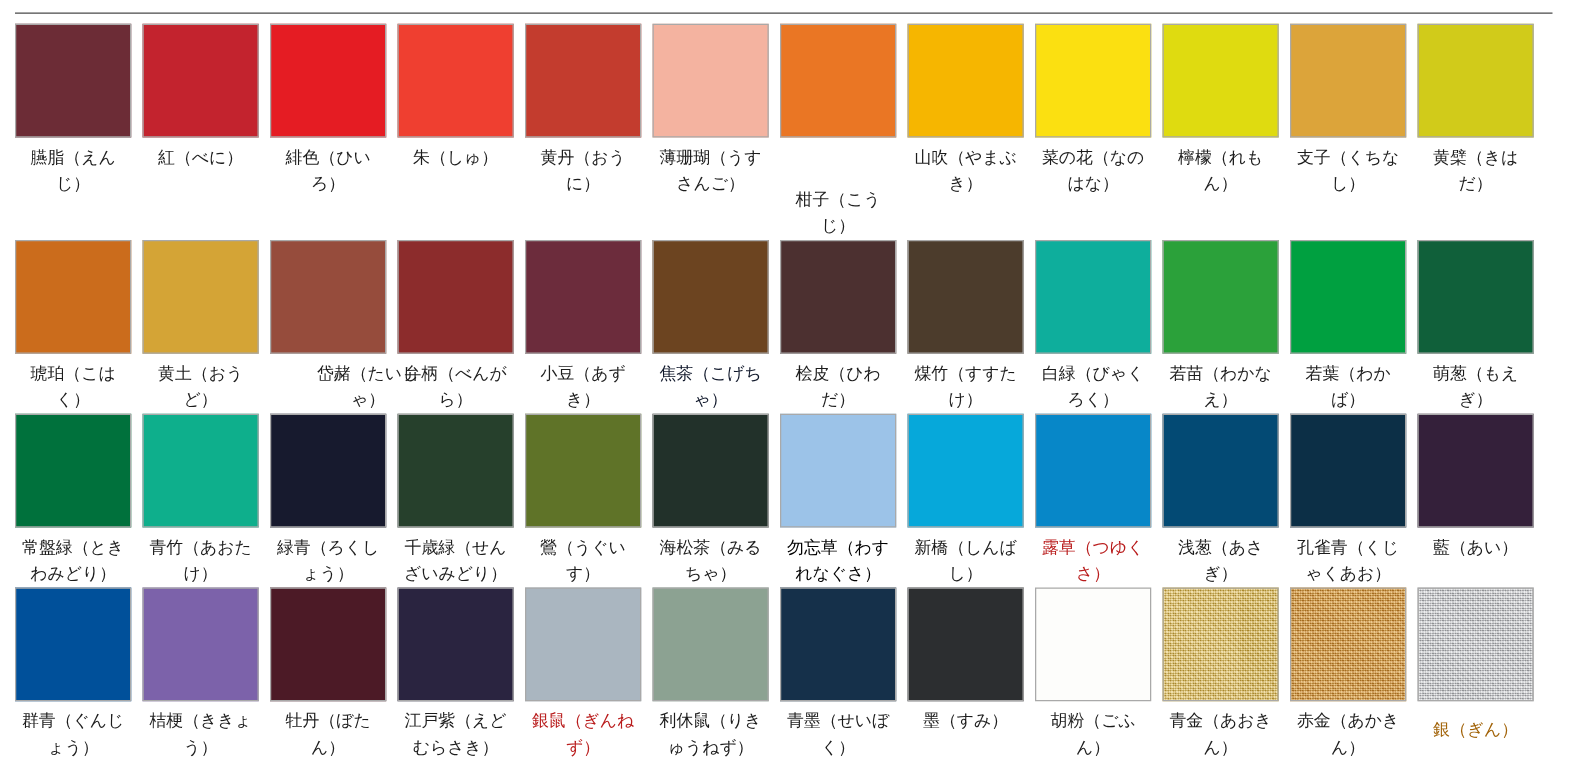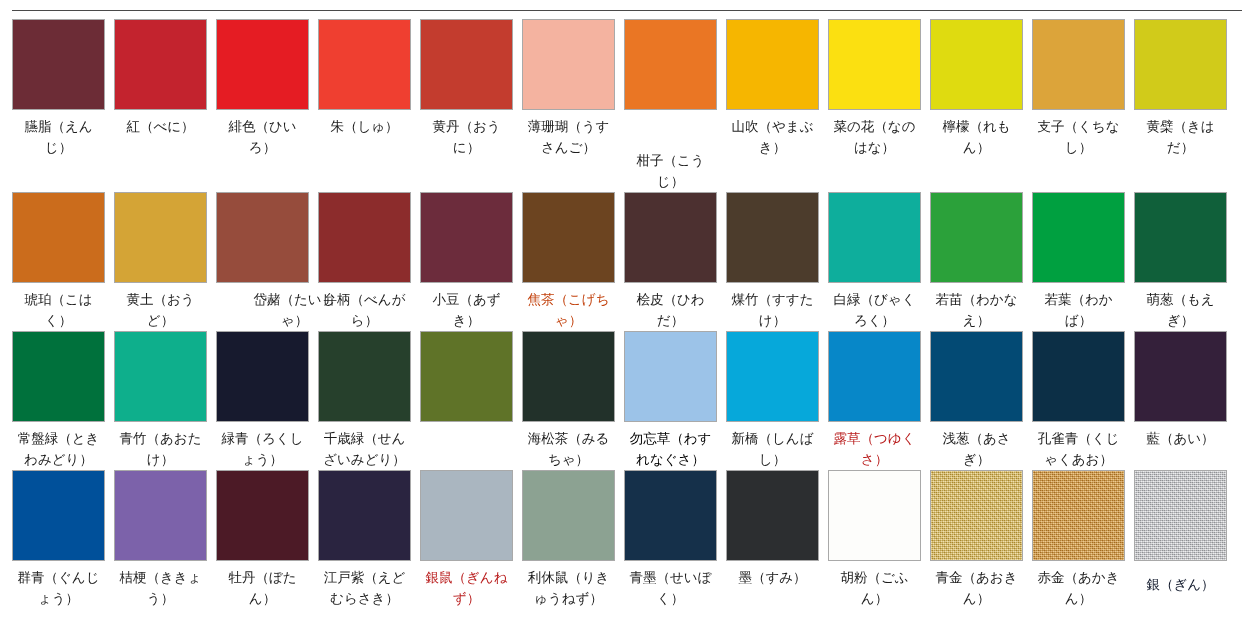--- a/index.html
+++ b/index.html
@@ -200,21 +200,21 @@
       <div class="swatch-cell">
         <div class="swatch-chip-wrap">
           <div class="swatch-chip" style="background-color: rgb(108, 44, 60); border-color: rgb(169, 169, 169);"></div>
         </div>
         <div class="swatch-label" style="color: rgb(28, 28, 28);">小豆（あずき）</div>
       </div>
       <div class="swatch-cell">
         <div class="swatch-chip-wrap">
           <div class="swatch-chip" style="background-color: rgb(108, 68, 32); border-color: rgb(169, 169, 169);"></div>
         </div>
-        <div class="swatch-label" style="color: #c2410c;">焦茶（こげちゃ）</div>
+        <div class="swatch-label" style="color: #0f172a;">焦茶（こげちゃ）</div>
       </div>
       <div class="swatch-cell">
         <div class="swatch-chip-wrap">
           <div class="swatch-chip" style="background-color: rgb(76, 48, 48); border-color: rgb(169, 169, 169);"></div>
         </div>
         <div class="swatch-label" style="color: rgb(28, 28, 28);">桧皮（ひわだ）</div>
       </div>
       <div class="swatch-cell">
         <div class="swatch-chip-wrap">
           <div class="swatch-chip" style="background-color: rgb(76, 60, 44); border-color: rgb(169, 169, 169);"></div>
@@ -266,20 +266,21 @@
       <div class="swatch-cell">
         <div class="swatch-chip-wrap">
           <div class="swatch-chip" style="background-color: rgb(38, 64, 44); border-color: rgb(169, 169, 169);"></div>
         </div>
         <div class="swatch-label" style="color: rgb(28, 28, 28);">千歳緑（せんざいみどり）</div>
       </div>
       <div class="swatch-cell">
         <div class="swatch-chip-wrap">
           <div class="swatch-chip" style="background-color: rgb(95, 115, 40); border-color: rgb(169, 169, 169);"></div>
         </div>
+        <div class="swatch-label" style="color: rgb(28, 28, 28);">鶯（うぐいす）</div>
       </div>
       <div class="swatch-cell">
         <div class="swatch-chip-wrap">
           <div class="swatch-chip" style="background-color: rgb(34, 49, 42); border-color: rgb(169, 169, 169);"></div>
         </div>
         <div class="swatch-label" style="color: rgb(28, 28, 28);">海松茶（みるちゃ）</div>
       </div>
       <div class="swatch-cell">
         <div class="swatch-chip-wrap">
           <div class="swatch-chip" style="background-color: rgb(156, 195, 232); border-color: rgb(169, 169, 169);"></div>
@@ -379,17 +380,17 @@
       <div class="swatch-cell">
         <div class="swatch-chip-wrap">
           <div class="swatch-chip tex-gold-red" style="background-color: rgb(215, 147, 48); border-color: rgb(169, 169, 169);"></div>
         </div>
         <div class="swatch-label" style="color: rgb(28, 28, 28);">赤金（あかきん）</div>
       </div>
       <div class="swatch-cell">
         <div class="swatch-chip-wrap">
           <div class="swatch-chip tex-silver" style="background-color: rgb(194, 195, 196); border-color: rgb(169, 169, 169);"></div>
         </div>
-        <div class="swatch-label" style="color: #0f172a; margin-top: 13px;">銀（ぎん）</div>
+        <div class="swatch-label" style="color: #a16207; margin-top: 13px;">銀（ぎん）</div>
       </div>
     </div>
 
 </div>
 
 </body></html>

